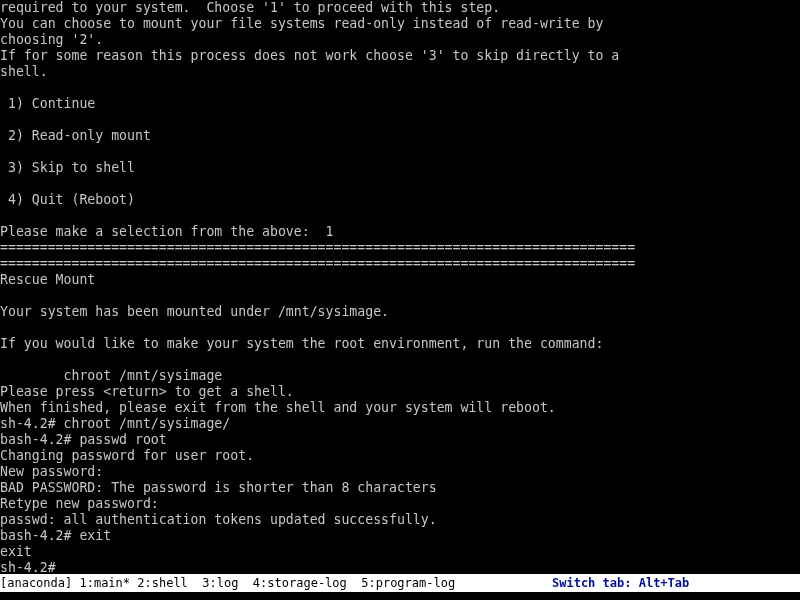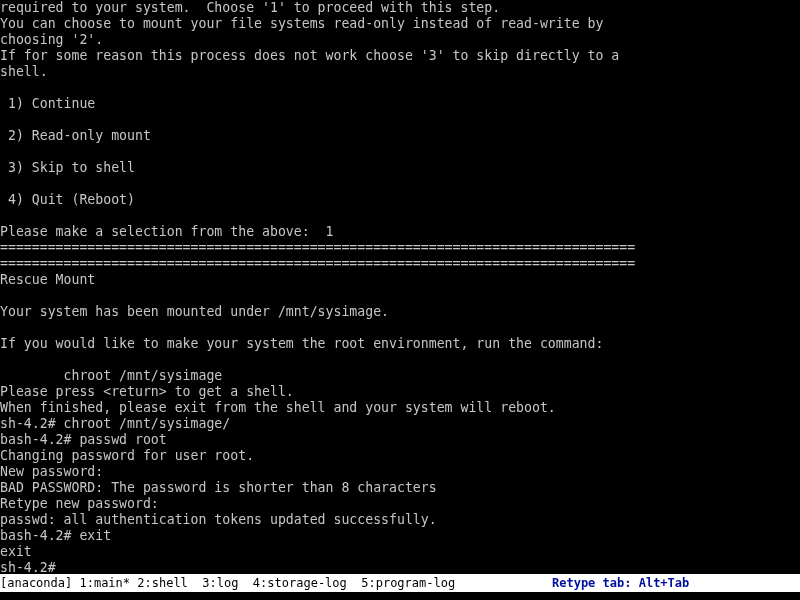--- a/index.html
+++ b/index.html
@@ -104,21 +104,21 @@
 </style>
 </head>
 <body>
 
 <div id="screen">
 
   <div id="console"><span class="row">required to your system.  Choose '1' to proceed with this step.</span><span class="row">You can choose to mount your file systems read-only instead of read-write by</span><span class="row">choosing '2'.</span><span class="row">If for some reason this process does not work choose '3' to skip directly to a</span><span class="row">shell.</span><span class="row blank"> </span><span class="row"> 1) Continue</span><span class="row blank"> </span><span class="row"> 2) Read-only mount</span><span class="row blank"> </span><span class="row"> 3) Skip to shell</span><span class="row blank"> </span><span class="row"> 4) Quit (Reboot)</span><span class="row blank"> </span><span class="row">Please make a selection from the above:  1</span><span class="row">================================================================================</span><span class="row">================================================================================</span><span class="row">Rescue Mount</span><span class="row blank"> </span><span class="row">Your system has been mounted under /mnt/sysimage.</span><span class="row blank"> </span><span class="row">If you would like to make your system the root environment, run the command:</span><span class="row blank"> </span><span class="row">        chroot /mnt/sysimage</span><span class="row">Please press &lt;return&gt; to get a shell.</span><span class="row">When finished, please exit from the shell and your system will reboot.</span><span class="row">sh-4.2# chroot /mnt/sysimage/</span><span class="row">bash-4.2# passwd root</span><span class="row">Changing password for user root.</span><span class="row">New password:</span><span class="row">BAD PASSWORD: The password is shorter than 8 characters</span><span class="row">Retype new password:</span><span class="row">passwd: all authentication tokens updated successfully.</span><span class="row">bash-4.2# exit</span><span class="row">exit</span><span class="row">sh-4.2#</span></div>
 
   <div id="statusbar">
     <span class="left">[anaconda] 1:main* 2:shell  3:log  4:storage-log  5:program-log</span>
-    <span class="right">Retype tab: Alt+Tab</span>
+    <span class="right">Switch tab: Alt+Tab</span>
   </div>
 
   <div id="watermark">
     <span class="wm-at">@</span><span class="wm-51">51</span><span class="wm-cto">CTO</span><span class="wm-cn">博客</span>
   </div>
 
   <div id="bottomfill"></div>
 </div>
 
 </body></html>

